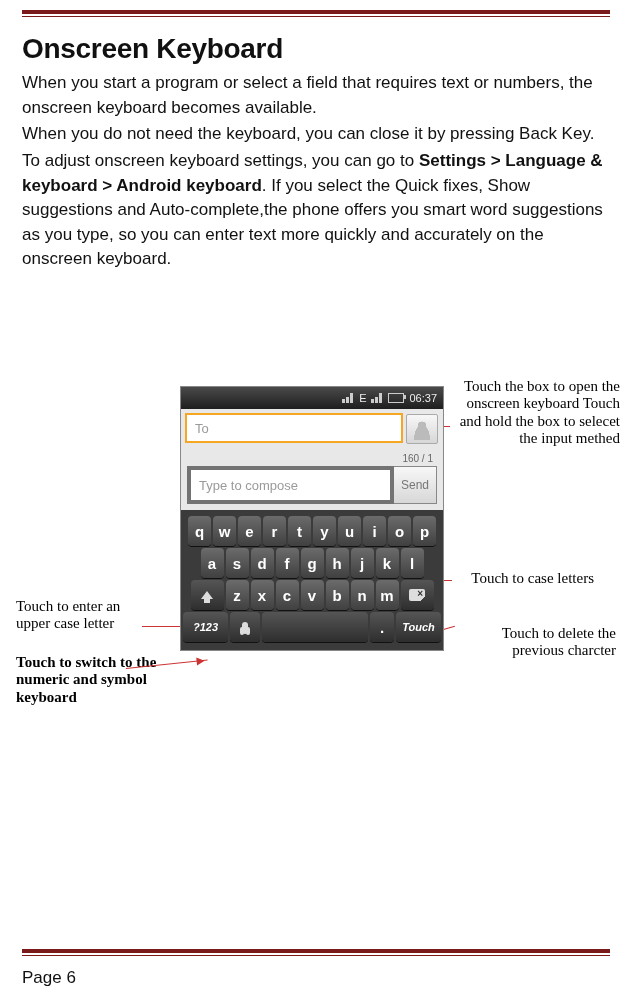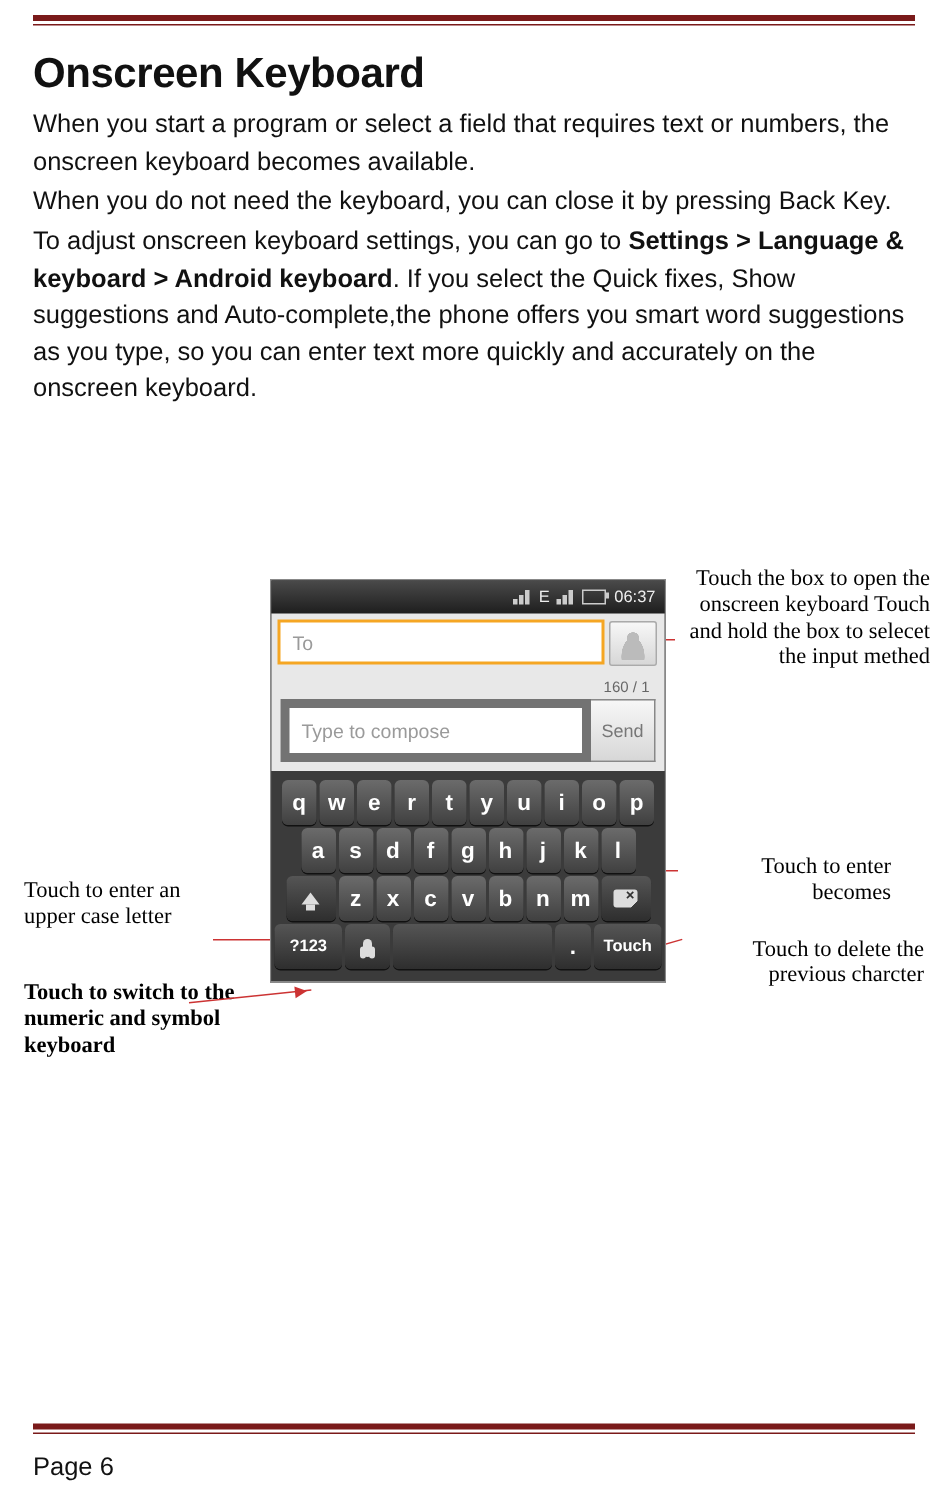--- a/index.html
+++ b/index.html
@@ -126,21 +126,21 @@
     color:#666;
     font-size:10px;
     padding: 4px 10px 0 17px;
   }
   .msg-row {
     display:flex; gap:0; padding:2px 6px 6px;
   }
   .msg-box {
     flex:1;
     background:#fff;
-    border:6px solid #737373;
+    border:4px solid #737373;
     height:30px;
     display:flex; align-items:center;
     padding:0 8px;
     color:#9a9a9a;
     font-size:13px;
   }
   .send-btn {
     width:42px;
     background: linear-gradient(#f7f7f7,#d7d7d7);
     border:1px solid #888; border-left:none;
@@ -158,21 +158,21 @@
     background: linear-gradient(#6b6b6b,#404040);
     color:#fff;
     border-radius:4px;
     font-size:15px; font-weight:600;
     height:30px;
     display:flex; align-items:center; justify-content:center;
     min-width:23px;
     box-shadow: 0 1px 0 #111;
   }
   .key.shift, .key.delete {min-width:33px; background:linear-gradient(#555,#2e2e2e);}
-  .key.sym, .key.next {min-width:45px; background:linear-gradient(#555,#2e2e2e); font-size:11px; font-weight:700;}
+  .key.sym, .key.next {min-width:45px; background:linear-gradient(#555,#2e2e2e); font-size:11px; font-weight:700;font-style:italic;}
   .key.space {flex:1; background:linear-gradient(#555,#2e2e2e);}
   .key.mic {min-width:30px; background:linear-gradient(#555,#2e2e2e);}
   .shift-icon {
     width:0;height:0;
     border-left:6px solid transparent;
     border-right:6px solid transparent;
     border-bottom:8px solid #ddd;
     position:relative;
   }
   .shift-icon::after{content:"";position:absolute;left:-3px;top:8px;width:6px;height:4px;background:#ddd;}
@@ -223,24 +223,24 @@
     <p>When you start a program or select a field that requires text or numbers, the onscreen keyboard becomes available.</p>
     <p>When you do not need the keyboard, you can close it by pressing Back Key.</p>
     <p>
       <span>To adjust onscreen keyboard settings, you can go to </span><b>Settings &gt; Language &amp; keyboard &gt; Android keyboard</b><span>. If you select the Quick fixes, Show suggestions and Auto-complete,the phone offers you smart word suggestions as you type, so you can enter text more quickly and accurately on the onscreen keyboard.</span>
     </p>
   </div>
 
   <div class="figure">
 
     <div class="callout right" style="top:0; left:434px; width:170px;">Touch the box to open the onscreen keyboard Touch and hold the box to selecet the input methed</div>
-    <div class="callout right" style="top:192px; left:438px; width:140px;">Touch to enter becomes</div>
+    <div class="callout right" style="top:192px; left:438px; width:140px;">Touch to case letters</div>
     <div class="callout right" style="top:247px; left:440px; width:160px;">Touch to delete the previous charcter</div>
 
-    <div class="callout" style="top:208px; left:0; width:140px;">Touch to enter an upper case letter</div>
+    <div class="callout" style="top:220px; left:0; width:140px;">Touch to enter an upper case letter</div>
     <div class="callout" style="top:276px; left:0; width:150px;font-weight:bold;">Touch to switch to the numeric and symbol keyboard</div>
 
     <div class="arrow rev" style="top:48px; left:392px; width:42px; transform:rotate(0deg);"></div>
     <div class="arrow rev" style="top:202px; left:310px; width:126px; transform:rotate(0deg);"></div>
     <div class="arrow rev" style="top:256px; left:410px; width:30px; transform:rotate(-16deg);"></div>
     <div class="arrow" style="top:248px; left:126px; width:54px; transform:rotate(0deg);"></div>
     <div class="arrow" style="top:290px; left:110px; width:82px; transform:rotate(-6deg);"></div>
 
     <div class="phone">
       <div class="statusbar">

